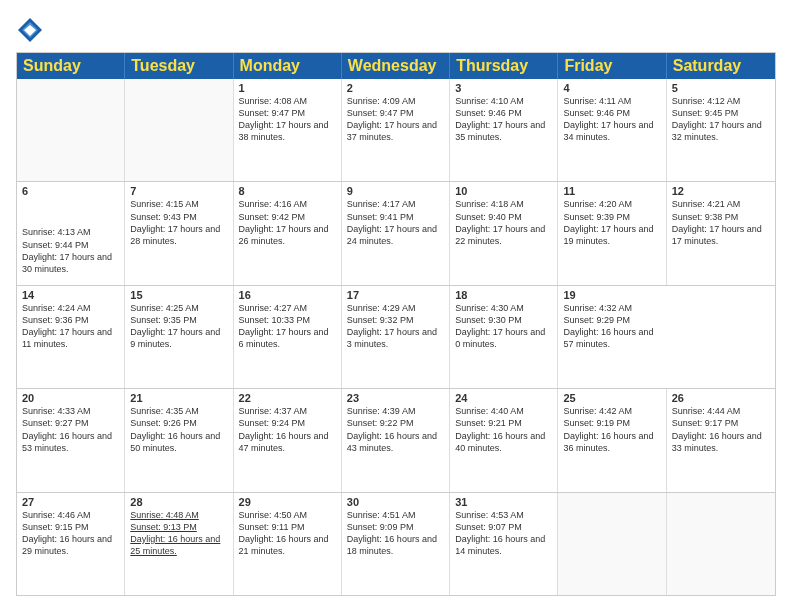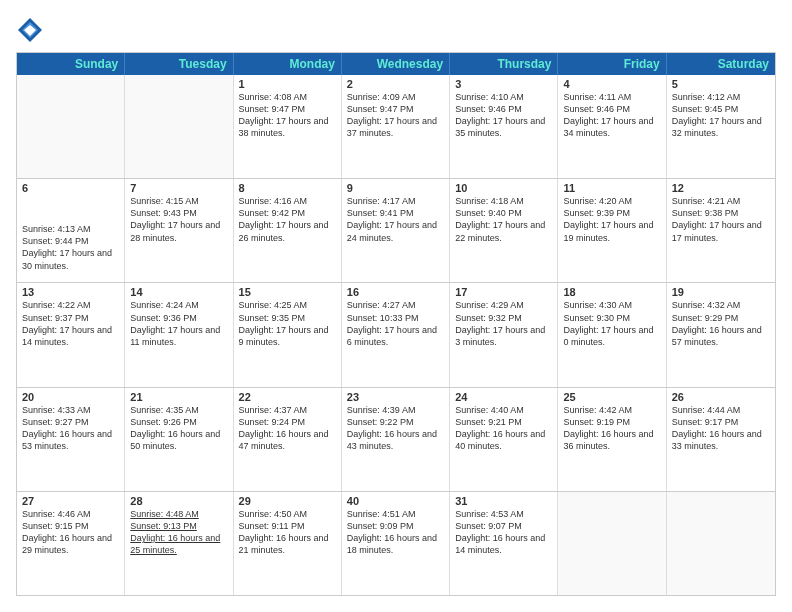--- a/index.html
+++ b/index.html
@@ -65,25 +65,25 @@
       display: flex;
       flex-direction: column;
       border: 1px solid #ccc;
     }
     .cal-header {
       display: grid;
       grid-template-columns: repeat(7, 1fr);
       background: #1a5fa8;
     }
     .cal-header-cell {
-      color: #5eead4;
-      font-size: 12px;
+      color: #fde047;
+      font-size: 16px;
       font-weight: bold;
       padding: 4px 6px;
-      text-align: right;
+      text-align: left;
       border-right: 1px solid #3a7fc8;
     }
     .cal-header-cell:last-child { border-right: none; }
     .cal-body {
       flex: 1;
       display: flex;
       flex-direction: column;
     }
     .cal-row {
       display: grid;
@@ -220,26 +220,20 @@
           </div>
           <div class="cal-cell">
             <div class="day-num">12</div>
             <div class="cell-text" style="white-space: pre-line;">Sunrise: 4:21 AM
 Sunset: 9:38 PM
 Daylight: 17 hours and 17 minutes.</div>
           </div>
         </div>
         <div class="cal-row">
           <div class="cal-cell">
-            <div class="day-num">13</div>
-            <div class="cell-text" style="white-space: pre-line;">Sunrise: 4:22 AM
-Sunset: 9:37 PM
-Daylight: 17 hours and 14 minutes.</div>
-          </div>
-          <div class="cal-cell">
             <div class="day-num">14</div>
             <div class="cell-text" style="white-space: pre-line;">Sunrise: 4:24 AM
 Sunset: 9:36 PM
 Daylight: 17 hours and 11 minutes.</div>
           </div>
           <div class="cal-cell">
             <div class="day-num">15</div>
             <div class="cell-text" style="white-space: pre-line;">Sunrise: 4:25 AM
 Sunset: 9:35 PM
 Daylight: 17 hours and 9 minutes.</div>
@@ -326,21 +320,21 @@
 Sunset: 9:13 PM
 Daylight: 16 hours and 25 minutes.</div>
           </div>
           <div class="cal-cell">
             <div class="day-num">29</div>
             <div class="cell-text" style="white-space: pre-line;">Sunrise: 4:50 AM
 Sunset: 9:11 PM
 Daylight: 16 hours and 21 minutes.</div>
           </div>
           <div class="cal-cell">
-            <div class="day-num">40</div>
+            <div class="day-num">30</div>
             <div class="cell-text" style="white-space: pre-line;">Sunrise: 4:51 AM
 Sunset: 9:09 PM
 Daylight: 16 hours and 18 minutes.</div>
           </div>
           <div class="cal-cell">
             <div class="day-num">31</div>
             <div class="cell-text" style="white-space: pre-line;">Sunrise: 4:53 AM
 Sunset: 9:07 PM
 Daylight: 16 hours and 14 minutes.</div>
           </div>

